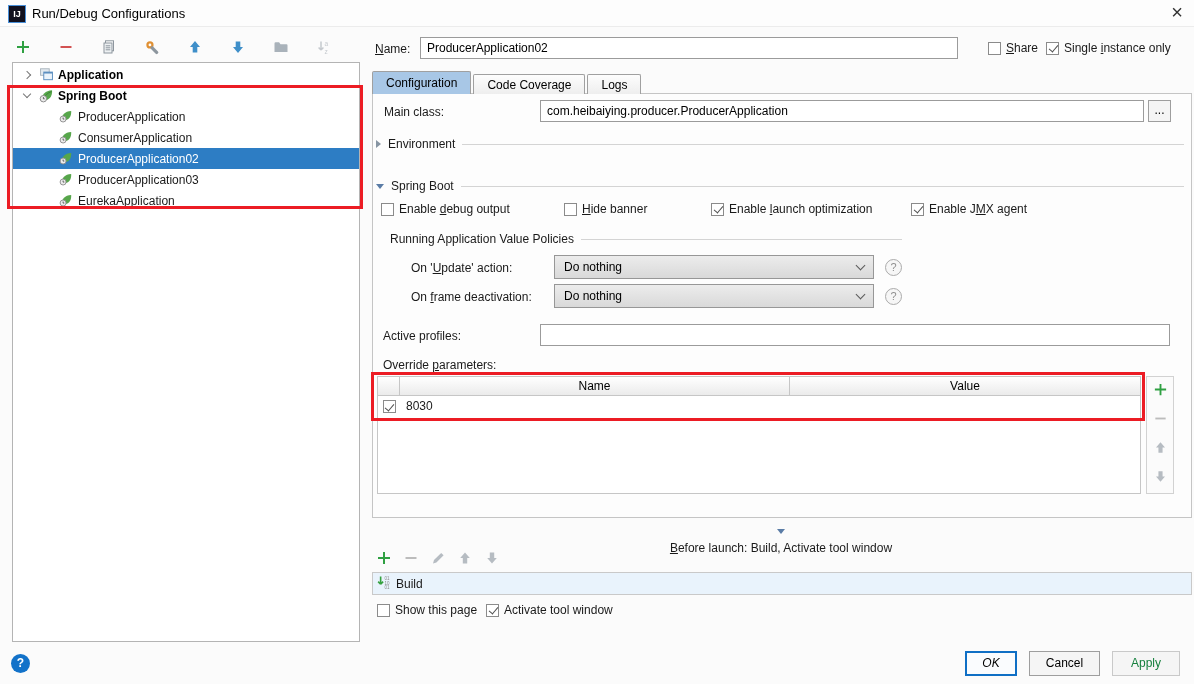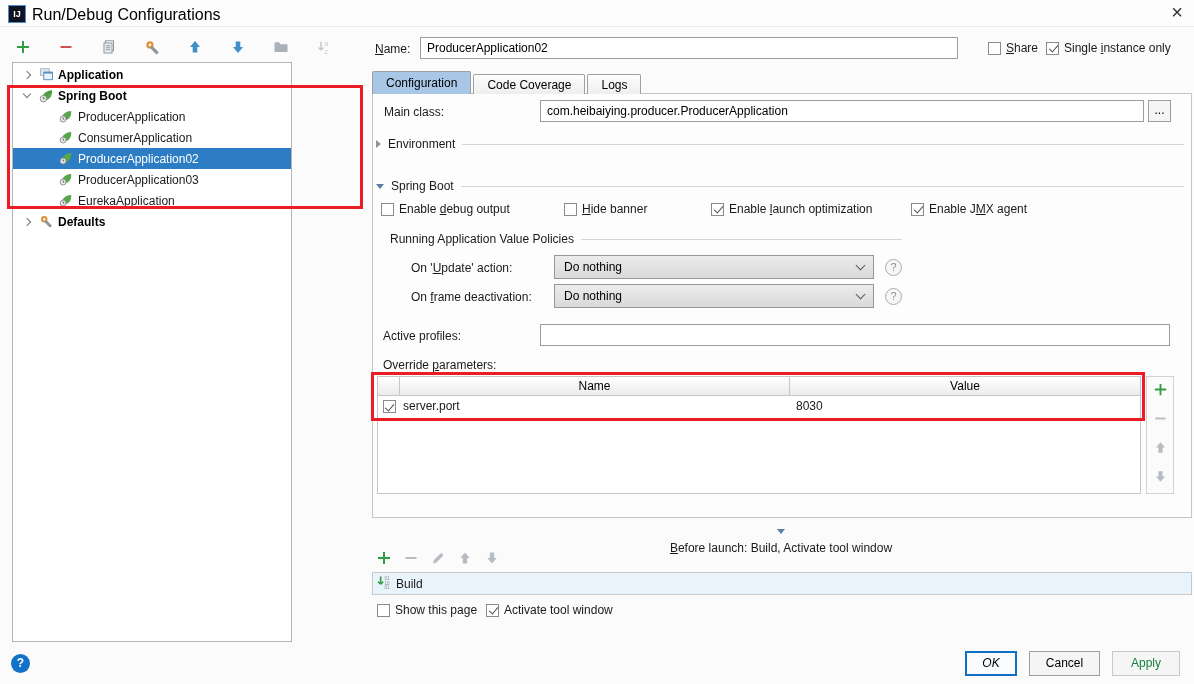--- a/index.html
+++ b/index.html
@@ -7,30 +7,30 @@
   body { font-family:"Liberation Sans", sans-serif; }
   .win { position:relative; width:1194px; height:684px; background:#fbfbfb; overflow:hidden;
          font-size:12px; color:#1a1a1a; }
   .abs { position:absolute; }
   u { text-decoration:underline; }
 
   
   .titlebar { left:0; top:0; width:1194px; height:27px; background:#fdfdfd; border-bottom:1px solid #ececec; }
   .logo { left:8px; top:5px; width:18px; height:18px; background:#11111f; border:1px solid #4a90d9;
           color:#fff; font-size:9px; font-weight:bold; text-align:center; line-height:16px; }
-  .title { left:32px; top:6px; font-size:16px; color:#000; }
+  .title { left:32px; top:6px; font-size:13px; color:#000; }
   .close { left:1160px; top:0; width:34px; height:27px; text-align:center; line-height:25px;
            font-size:20px; color:#333; cursor:default; }
 
   
   .ltb { left:14px; top:38px; display:flex; gap:25px; align-items:center; }
   .tbi { width:18px; height:18px; display:flex; align-items:center; justify-content:center; }
 
   
-  .treepanel { left:12px; top:62px; width:280px; height:580px; background:#fff; border:1px solid #b4b4b4; }
+  .treepanel { left:12px; top:62px; width:348px; height:580px; background:#fff; border:1px solid #b4b4b4; }
   .trow { height:21px; display:flex; align-items:center; padding-left:8px; white-space:nowrap; }
   .trow.first { margin-top:1px; }
   .trow .chev { width:12px; display:flex; justify-content:center; }
   .chev-r { width:6px; height:6px; border-right:1.6px solid #777; border-bottom:1.6px solid #777;
             transform:rotate(-45deg); }
   .chev-d { width:6px; height:6px; border-right:1.6px solid #777; border-bottom:1.6px solid #777;
             transform:rotate(45deg); margin-top:-3px; }
   .trow .ticon { margin-left:6px; width:15px; height:15px; }
   .trow .tlabel { margin-left:4px; }
   .trow.group .tlabel { font-weight:bold; color:#000; }
@@ -216,32 +216,20 @@
     </div>
     <div class="trow child">
       <span class="ticon">
         <svg width="14" height="14" viewBox="0 0 14 14">
             <path d="M3.1 10.6 C2.5 6.1 5.8 2.5 12.2 2.1 C12.6 8 9.5 11.5 4.5 11.5 Z" fill="#57a64b"></path>
             <circle cx="4.1" cy="10" r="3" fill="#ececec" stroke="#8a8a8a" stroke-width="0.9"></circle>
             <path d="M4.1 8.5 v1.6 h1.2" stroke="#555" fill="none" stroke-width="0.9"></path>
           </svg></span>
       <span class="tlabel">EurekaApplication</span>
     </div>
-    <div class="trow group">
-      <span class="chev">
-          <span class="chev-r"></span>
-        </span>
-      <span class="ticon">
-        <svg width="15" height="15" viewBox="0 0 16 16">
-            <circle cx="5.6" cy="5.6" r="3.4" fill="#e09033"></circle>
-            <circle cx="5.6" cy="5.6" r="1.3" fill="#fdfdfd"></circle>
-            <rect x="6.5" y="7" width="9" height="3" rx="1.2" transform="rotate(45 8 8)" fill="#8d969e"></rect>
-          </svg></span>
-      <span class="tlabel">Defaults</span>
-    </div>
   </div>
 
   <div class="abs hl" style="left:7px; top:85px; width:356px; height:124px;"></div>
 
   <div class="abs" style="left:375px; top:42px;"><u>N</u>ame:</div>
   <input class="abs tfield" style="left: 420px; top: 37px; width: 538px; height: 22px;" value="ProducerApplication02">
   <div class="abs opt" style="left:988px; top:41px;">
     <span class="cb"></span>
     <span><u>S</u>hare</span>
   </div>
@@ -315,21 +303,20 @@
   <div class="abs" style="left:383px; top:358px;">Override <u>p</u>arameters:</div>
 
   <div class="abs ptable">
     <div class="thead">
       <div class="th" style="width:22px;"></div>
       <div class="th" style="width:390px;">Name</div>
       <div class="th" style="flex:1;">Value</div>
     </div>
     <div class="tr">
       <div class="td" style="width:22px; text-align:center;"><span class="cb checked" style="vertical-align:middle;"></span></div>
-      <div class="td" style="width:390px; padding-left:3px;">server.port</div>
       <div class="td" style="flex:1; padding-left:6px;">8030</div>
     </div>
   </div>
 
   <div class="abs strip">
     <span><svg width="15" height="15" viewBox="0 0 16 16">
           <path d="M8 2 V14 M2 8 H14" stroke="#2fa042" stroke-width="2" fill="none"></path>
         </svg></span>
     <span><svg width="15" height="15" viewBox="0 0 16 16">
           <path d="M2.5 8 H13.5" stroke="#bcbcbc" stroke-width="2" fill="none"></path>

